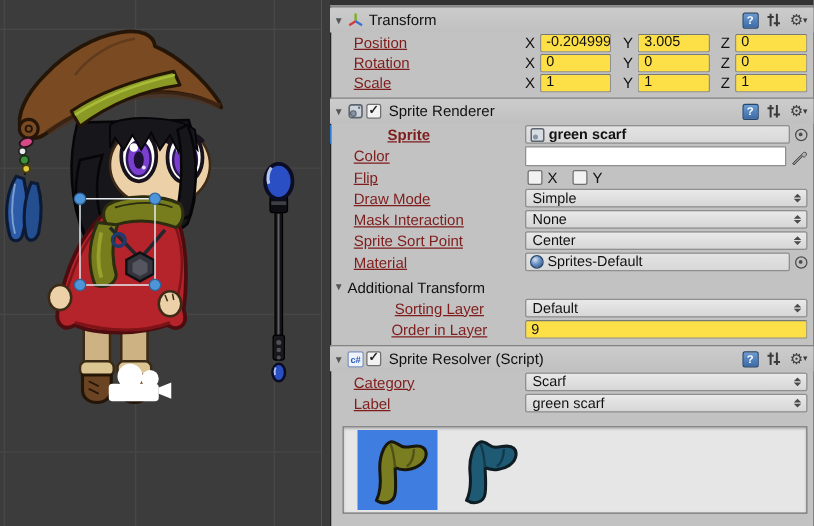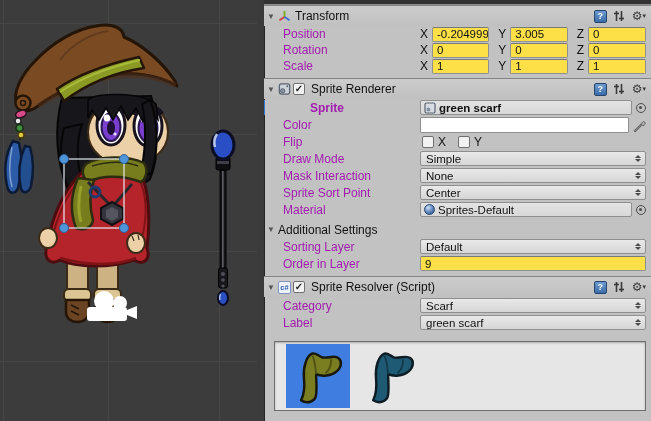--- a/index.html
+++ b/index.html
@@ -31,22 +31,22 @@
             box-sizing:border-box;display:inline-flex;align-items:center;justify-content:center;
             font-size:10px;line-height:1;color:#222;margin:0 2px;}
   .checkbox.checked::after{content:"\2713";font-weight:bold;margin-top:-1px;}
   .csicon{width:13px;height:13px;background:#eef3fb;border:1px solid #7e93bf;border-radius:2px;
           box-sizing:border-box;color:#2b5bb8;font-size:7.5px;font-weight:bold;
           display:flex;align-items:center;justify-content:center;}
   
   .prop-row{height:17px;display:flex;align-items:center;position:relative;}
   .prop-row.t{height:16px;}
   .label{flex:0 0 156px;box-sizing:border-box;padding-left:19px;white-space:nowrap;
-         overflow:hidden;color:#a21caf;}
-  .label.indent{padding-left:19px;}
+         overflow:hidden;color:#7f1d1d;text-decoration:underline;}
+  .label.indent{padding-left:19px;text-align:center;}
   .label.bold{font-weight:bold;padding-left:46px;}
   .ctrl{flex:1;display:flex;align-items:center;margin-right:5px;min-width:0;}
   .override-bar{position:absolute;left:-2px;top:1px;bottom:1px;width:3px;background:#2e7cd6;}
   
   .tfield{flex:1;height:15px;background:#fde047;border:1px solid #8f8f8f;border-top-color:#797979;
           border-radius:2px;box-sizing:border-box;display:flex;align-items:center;
           padding:0 4px;font-size:11.5px;min-width:0;overflow:hidden;white-space:nowrap;}
   .axis{flex:0 0 auto;margin:0 4px 0 0;color:#101010;}
   .axis-group{flex:1;display:flex;align-items:center;min-width:0;}
   .axis-group + .axis-group{margin-left:9px;}
@@ -418,21 +418,21 @@
         <span class="objfield">
           <span class="sphere"></span>
           <span>Sprites-Default</span>
         </span>
         <span class="picker"></span>
       </span>
     </div>
     <div class="spacer3"></div>
     <div class="prop-row">
       <span class="foldout">▼</span>
-      <span>Additional Settings</span>
+      <span>Additional Transform</span>
     </div>
     <div class="prop-row">
       <span class="label indent">Sorting Layer</span>
       <span class="ctrl">
         <span class="dropdown">
           <span>Default</span>
           <span class="dd-arrows">
               <i class="up"></i>
               <i class="dn"></i>
             </span>

